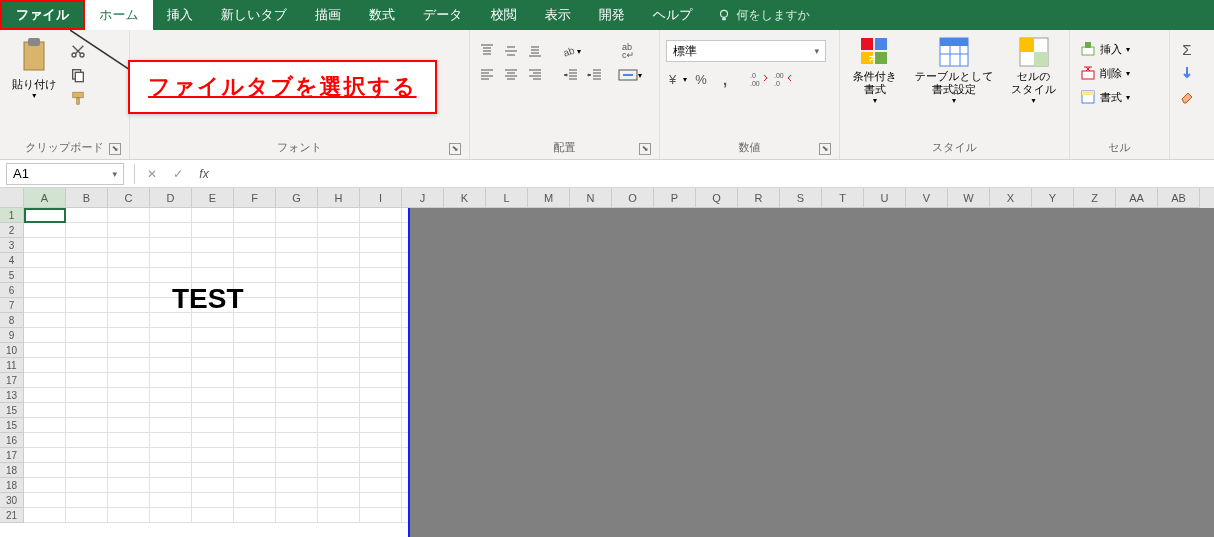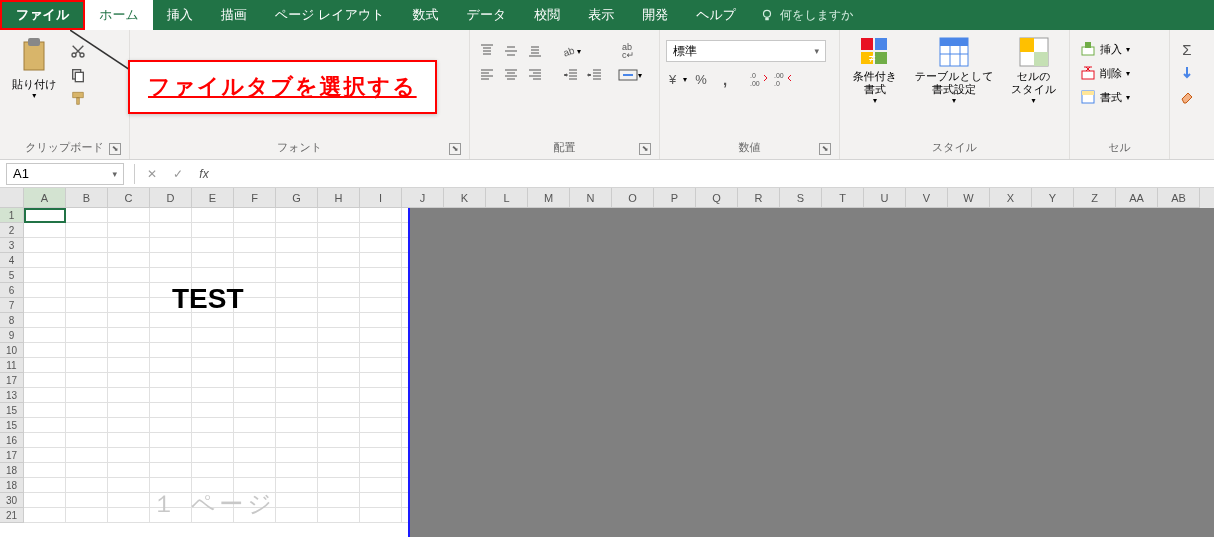--- a/index.html
+++ b/index.html
@@ -56,22 +56,22 @@
 
 .cells-row-btn { display: flex; align-items: center; gap: 4px; height: 22px; padding: 0 4px; font-size: 11px; cursor: pointer; }
 </style>
 </head>
 <body>
 
 <div class="tabs">
   <div class="tab file">ファイル</div>
   <div class="tab active">ホーム</div>
   <div class="tab">挿入</div>
+  <div class="tab">新しいタブ</div>
   <div class="tab">描画</div>
-  <div class="tab">ページ レイアウト</div>
   <div class="tab">数式</div>
   <div class="tab">データ</div>
   <div class="tab">校閲</div>
   <div class="tab">表示</div>
   <div class="tab">開発</div>
   <div class="tab">ヘルプ</div>
   <div class="tell-me">
     <svg class="bulb" viewBox="0 0 24 24" fill="none" stroke="#d4ede0" stroke-width="2">
         <circle cx="12" cy="10" r="6"></circle>
         <path d="M10 18h4v2h-4z"></path>
@@ -1034,15 +1034,14 @@
             <div class="cell" style="width: 42px;"></div>
             <div class="cell" style="width: 42px;"></div>
             <div class="cell" style="width: 42px;"></div>
           </div>
         </div>
     </div>
     <div class="active-cell" style="left:24px;top:20px;width:42px;height:15px"></div>
     <div class="page-break-v" style="left:408px;top:20px;height:329px"></div>
     <div class="gray-area" style="left:410px;top:20px;width:804px;height:329px"></div>
     <div class="test-text" style="left:172px;top:95px">TEST</div>
-    <div class="watermark" style="left:152px;top:300px">１ ページ</div>
   </div>
 </div>
 
 </body></html>

